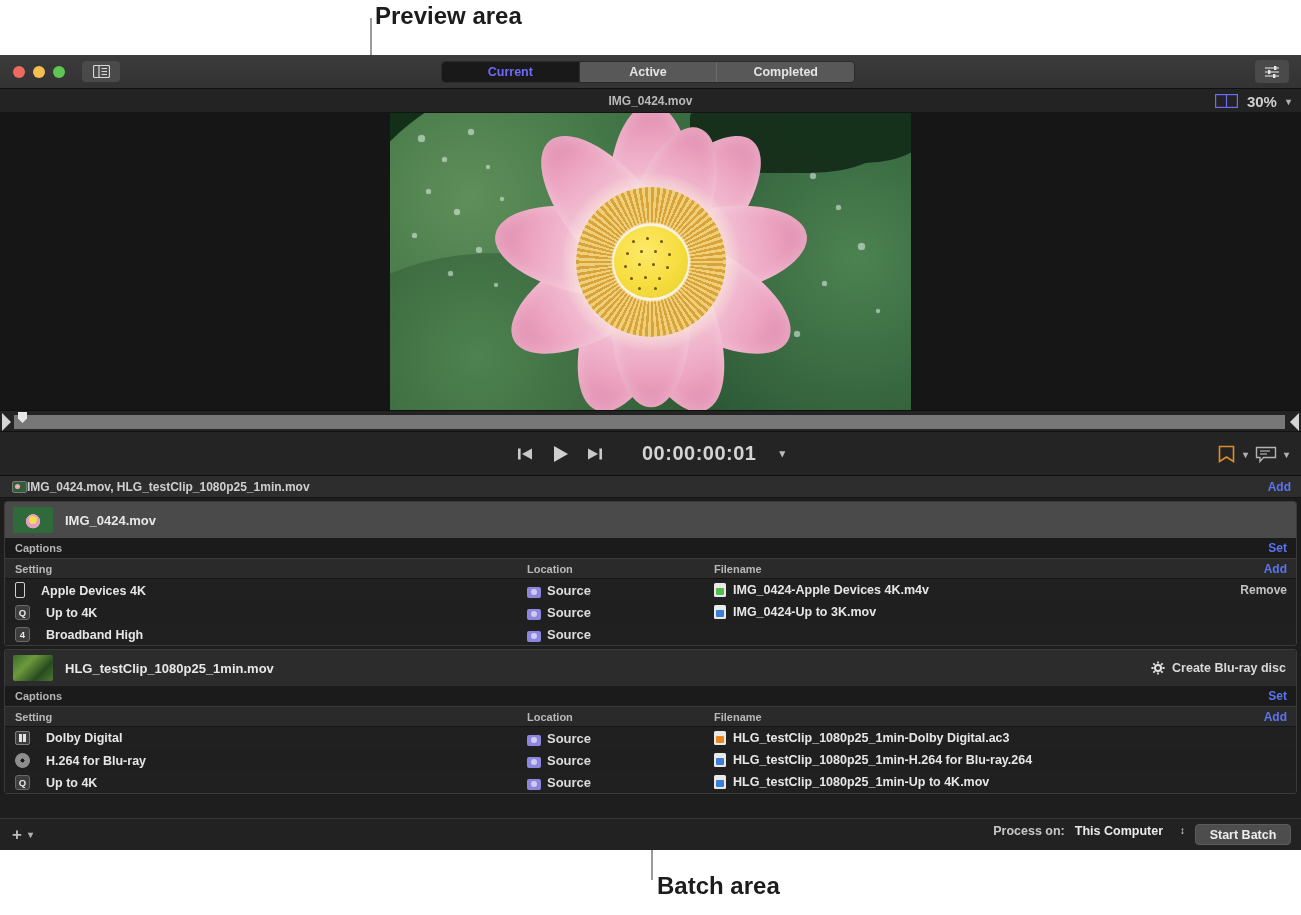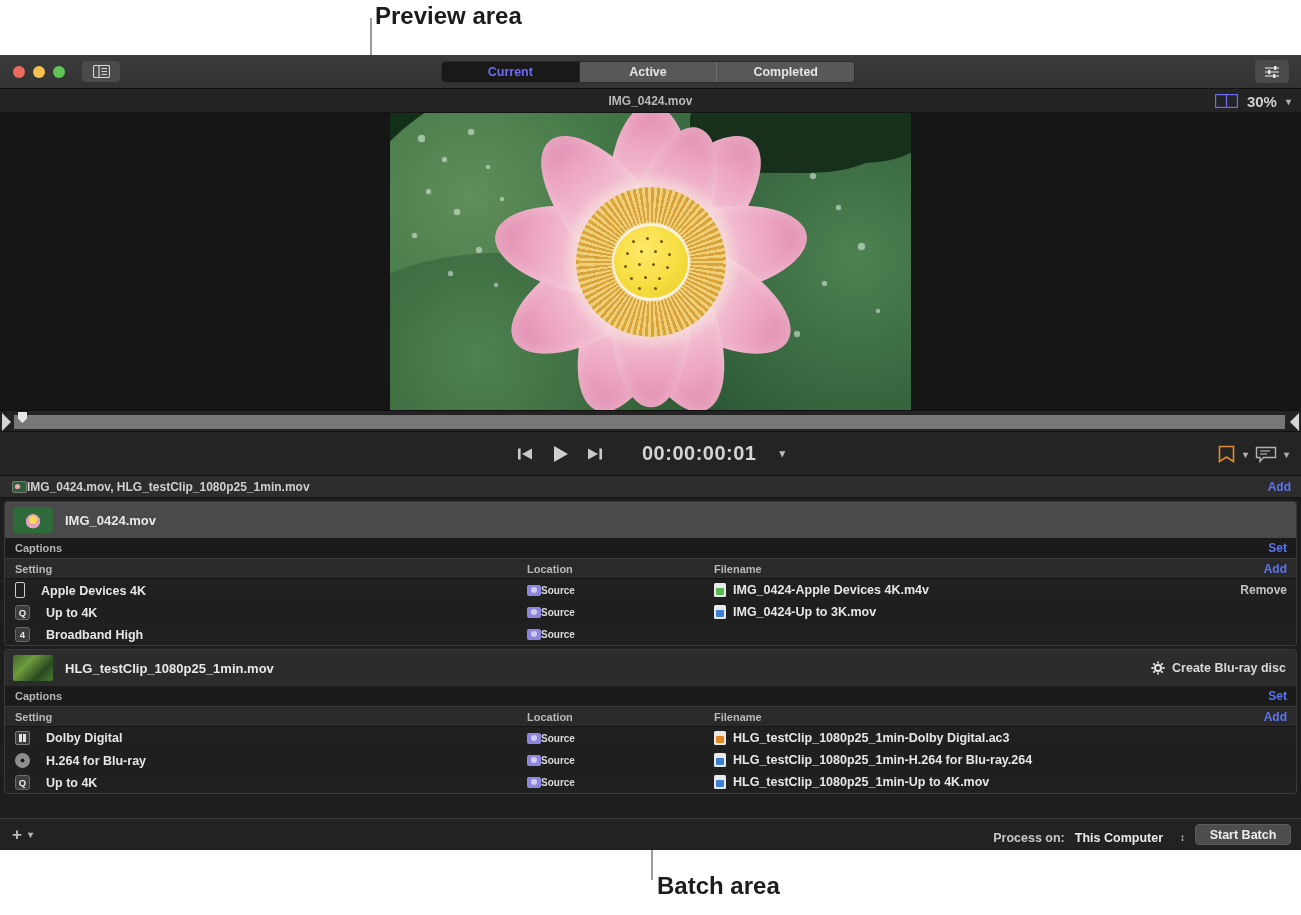--- a/index.html
+++ b/index.html
@@ -285,21 +285,21 @@
     font-size: 11px; color: #b8b8b8;
   }
   .setting-row {
     height: 22px;
     display: flex; align-items: center;
     padding: 0 9px 0 10px;
     background: #1f1f1f;
   }
   .setting-row:nth-child(even) { background: #202020; }
   .c-setting { width: 512px; display: flex; align-items: flex-end; gap: 16px; font-size: 12.5px; color: #e6e6e6; }
-  .c-location { width: 187px; display: flex; align-items: flex-start; font-size: 10px; color: #dcdcdc; }
+  .c-location { width: 187px; display: flex; align-items: flex-end; gap: 6px; font-size: 13px; color: #dcdcdc; }
   .c-filename { flex: 1; display: flex; align-items: center; gap: 7px; font-size: 12.5px; color: #e6e6e6; }
   .c-remove { font-size: 12px; color: #c3c3c3; }
 
   .hcol-setting { width: 512px; }
   .hcol-location { width: 187px; }
   .hcol-filename { flex: 1; }
 
   
   .ic { flex: 0 0 auto; display: inline-block; }
   .ic-phone {
@@ -347,21 +347,21 @@
   
   .bottombar {
     position: absolute; left: 0; bottom: 0;
     width: 1301px; height: 32px;
     background: #222222;
     border-top: 1px solid #3a3a3a;
     display: flex; align-items: center;
     padding: 0 10px 0 12px;
   }
   .add-btn { display: flex; align-items: center; gap: 6px; color: #bdbdbd; font-size: 17px; }
-  .br-group { margin-left: auto; display: flex; align-items: flex-end; gap: 10px; }
+  .br-group { margin-left: auto; display: flex; align-items: flex-start; gap: 10px; }
   .proc-label { font-size: 12.5px; color: #c8c8c8; }
   .proc-val { font-size: 12.5px; color: #eaeaea; display: flex; align-items: center; gap: 17px; }
   .start-btn {
     width: 96px; height: 21px; border-radius: 4px;
     background: #4d4d4d; border: 1px solid #5c5c5c;
     display: flex; align-items: center; justify-content: center;
     font-size: 12.5px; color: #ececec;
   }
 </style>
 </head>

